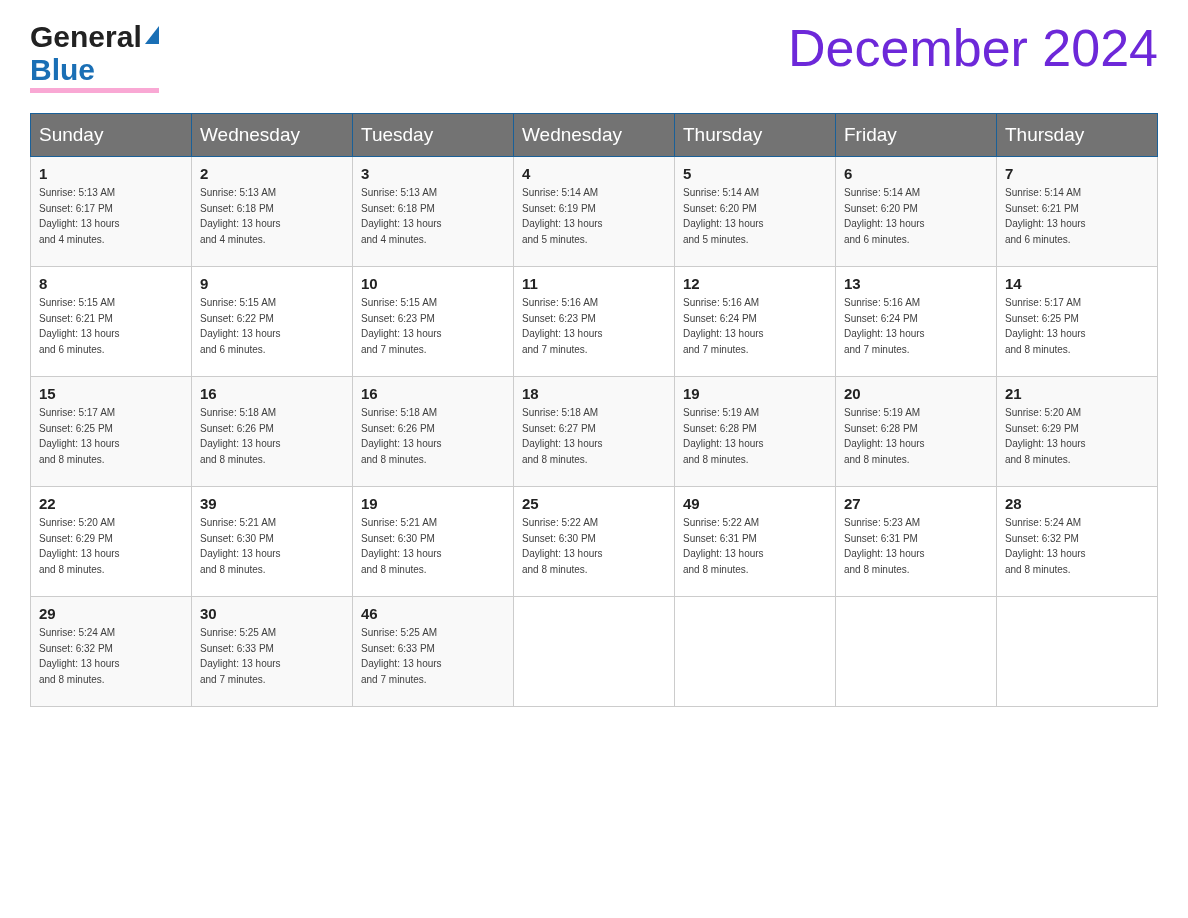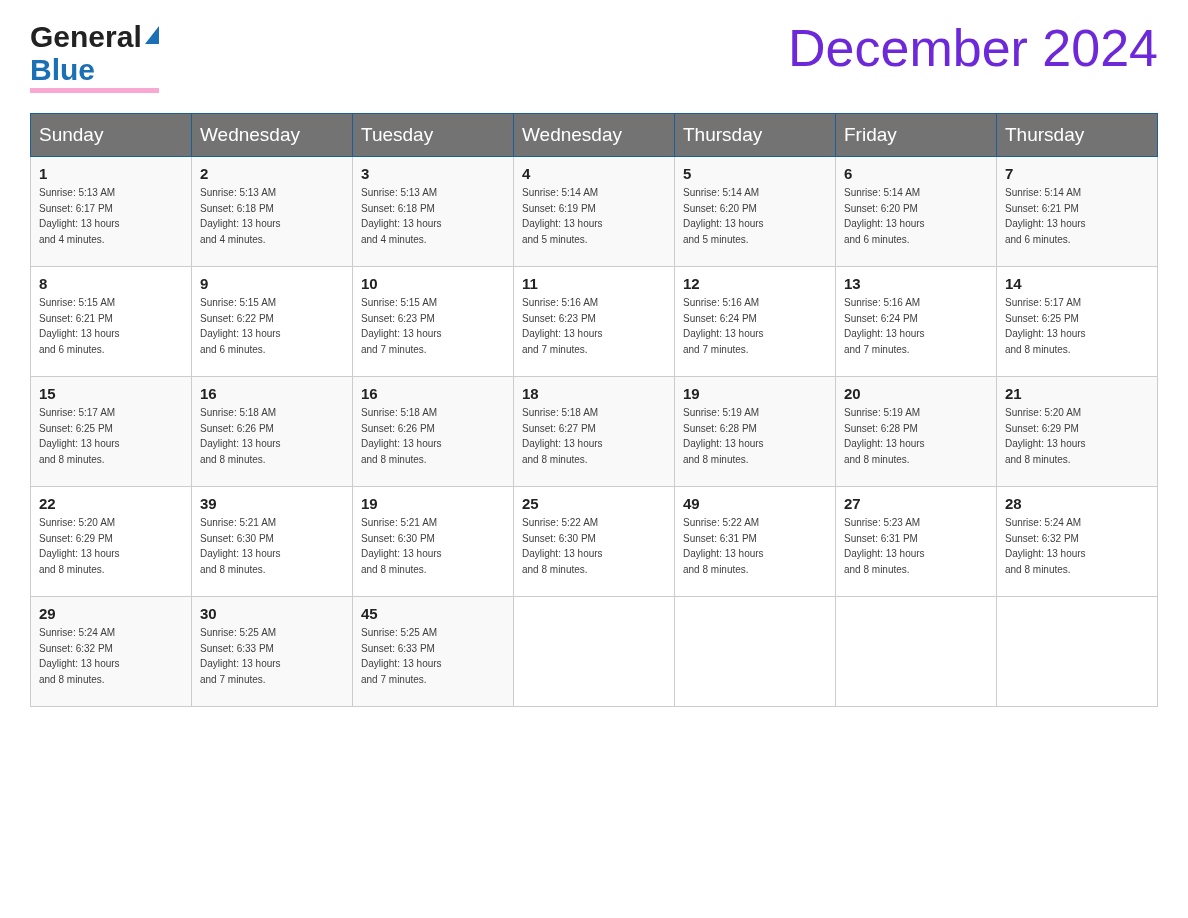--- a/index.html
+++ b/index.html
@@ -260,21 +260,21 @@
       <tr>
         <td>
           <span class="day-number">29</span>
           <div class="day-info">Sunrise: 5:24 AM<br>Sunset: 6:32 PM<br>Daylight: 13 hours<br>and 8 minutes.</div>
         </td>
         <td>
           <span class="day-number">30</span>
           <div class="day-info">Sunrise: 5:25 AM<br>Sunset: 6:33 PM<br>Daylight: 13 hours<br>and 7 minutes.</div>
         </td>
         <td>
-          <span class="day-number">45</span>
+          <span class="day-number">46</span>
           <div class="day-info">Sunrise: 5:25 AM<br>Sunset: 6:33 PM<br>Daylight: 13 hours<br>and 7 minutes.</div>
         </td>
         <td></td>
         <td></td>
         <td></td>
         <td></td>
       </tr>
     </tbody>
 </table>
 

